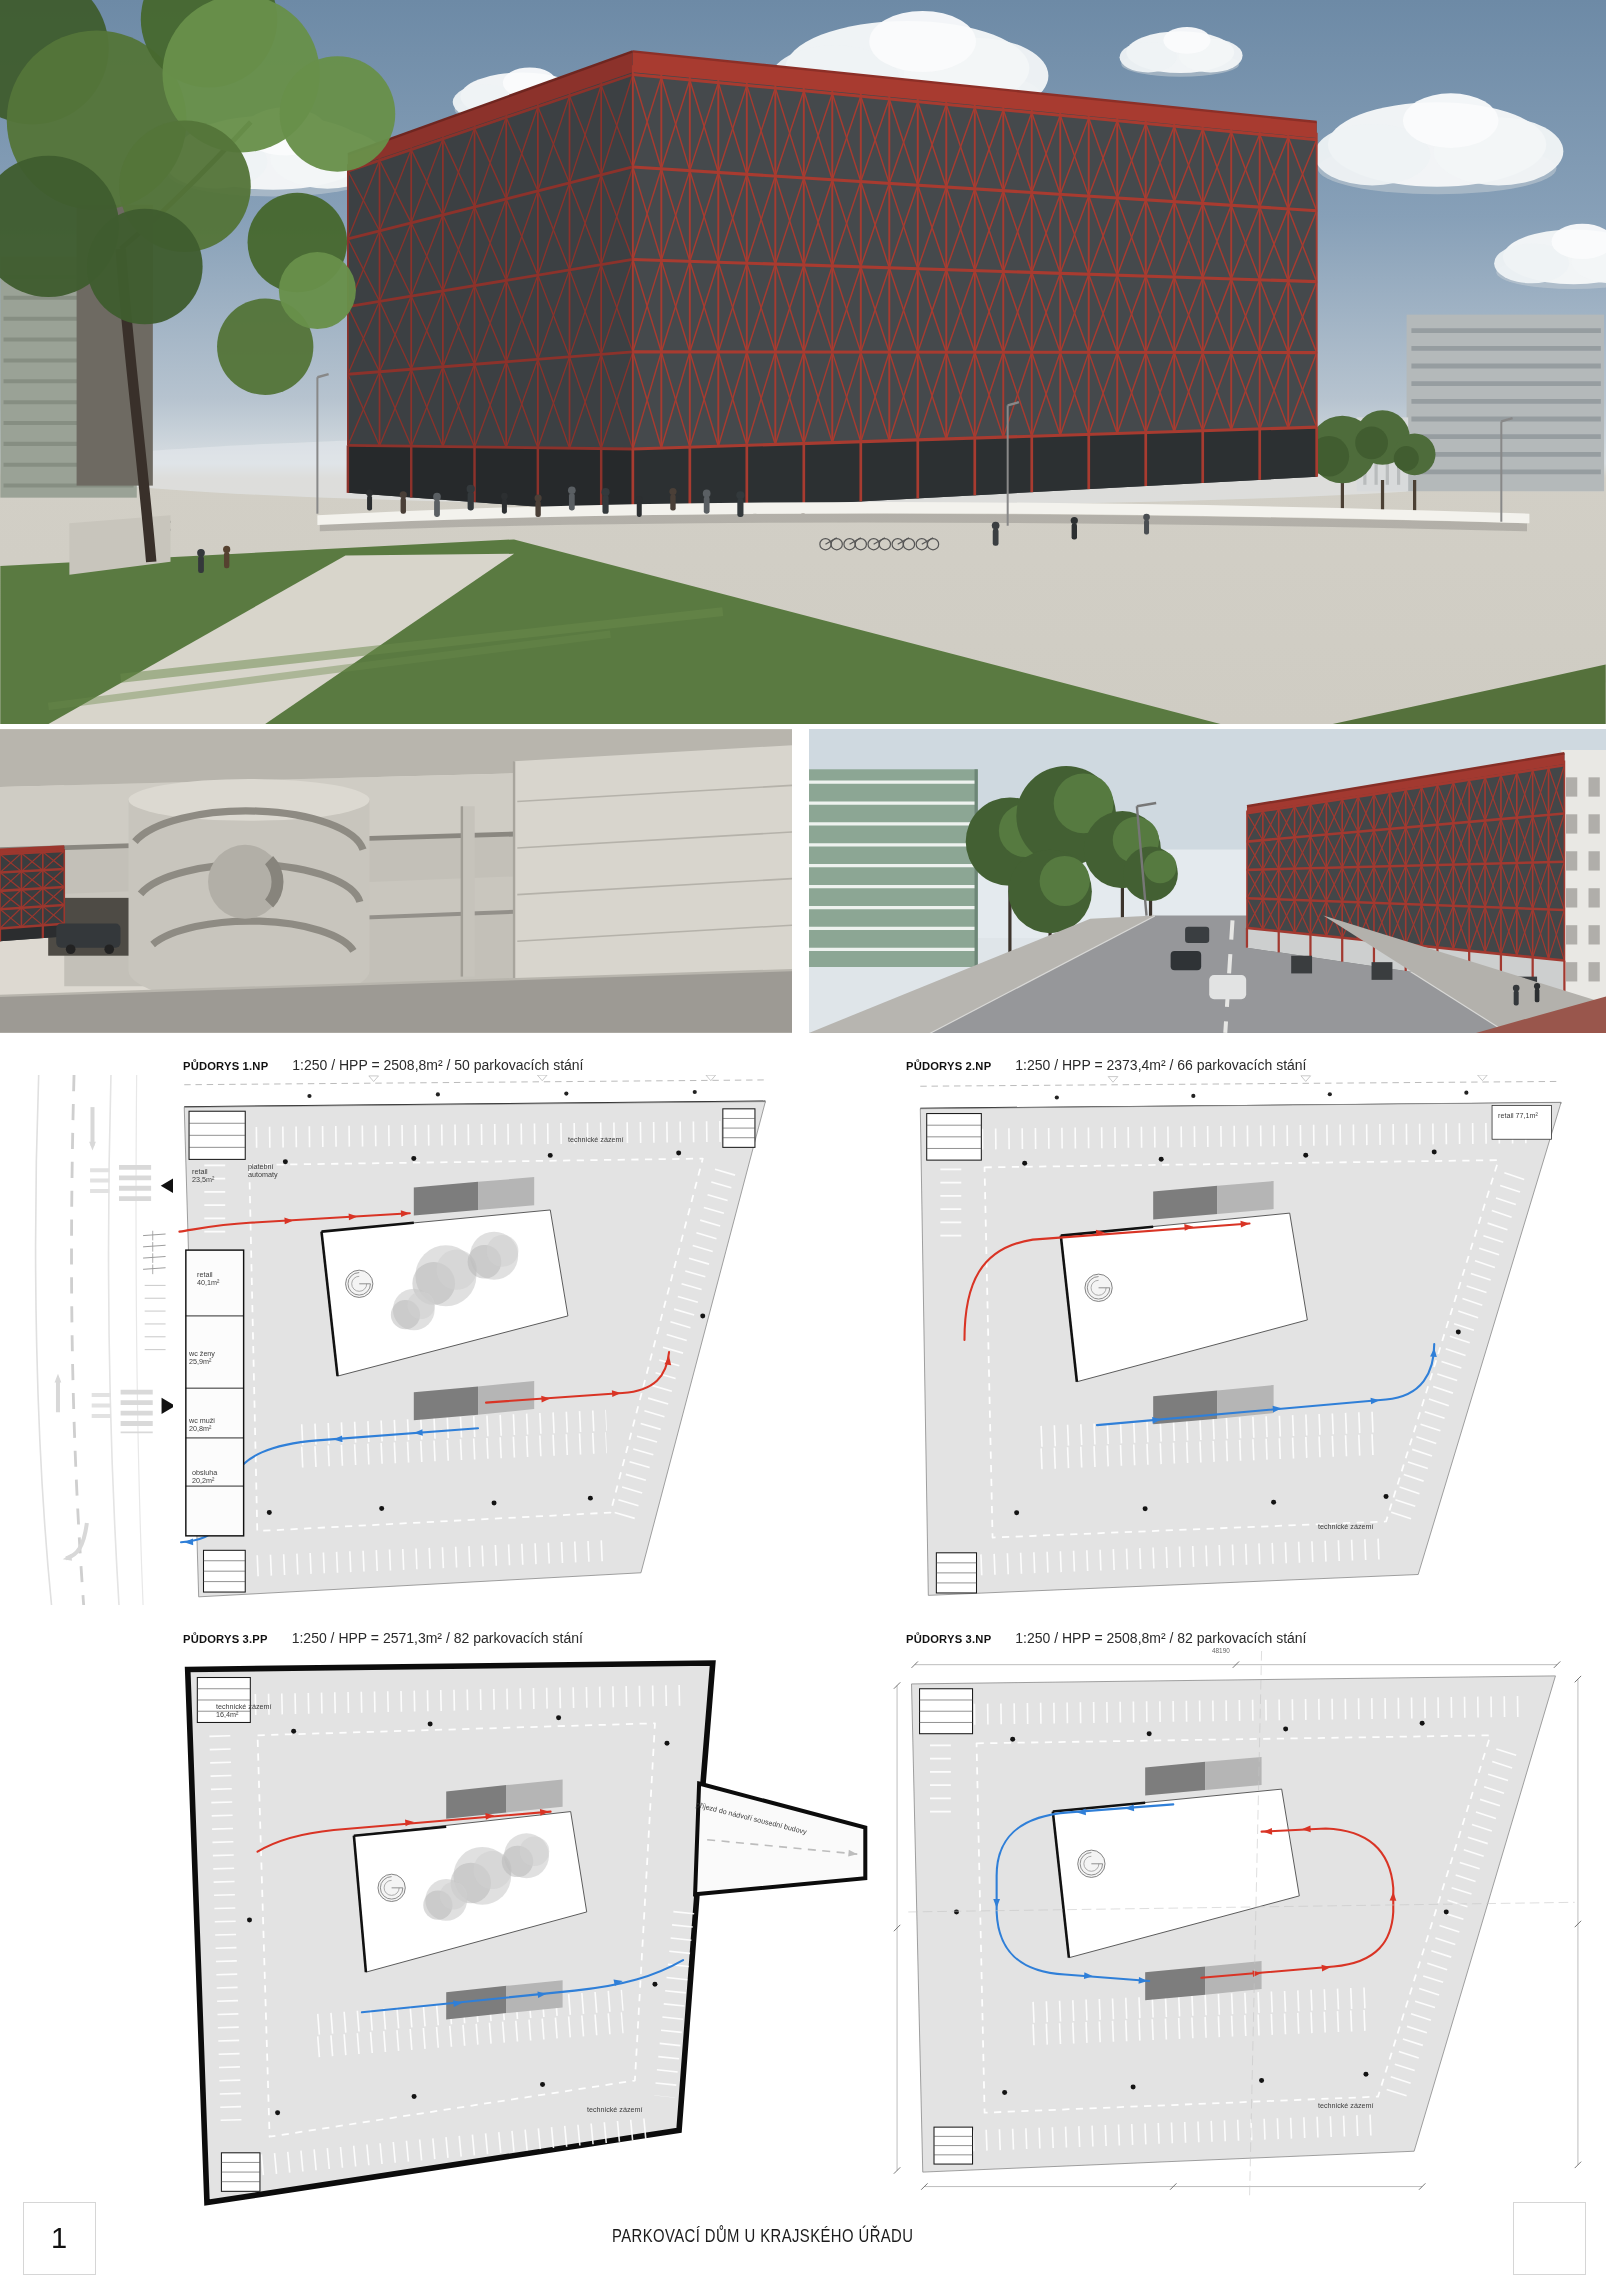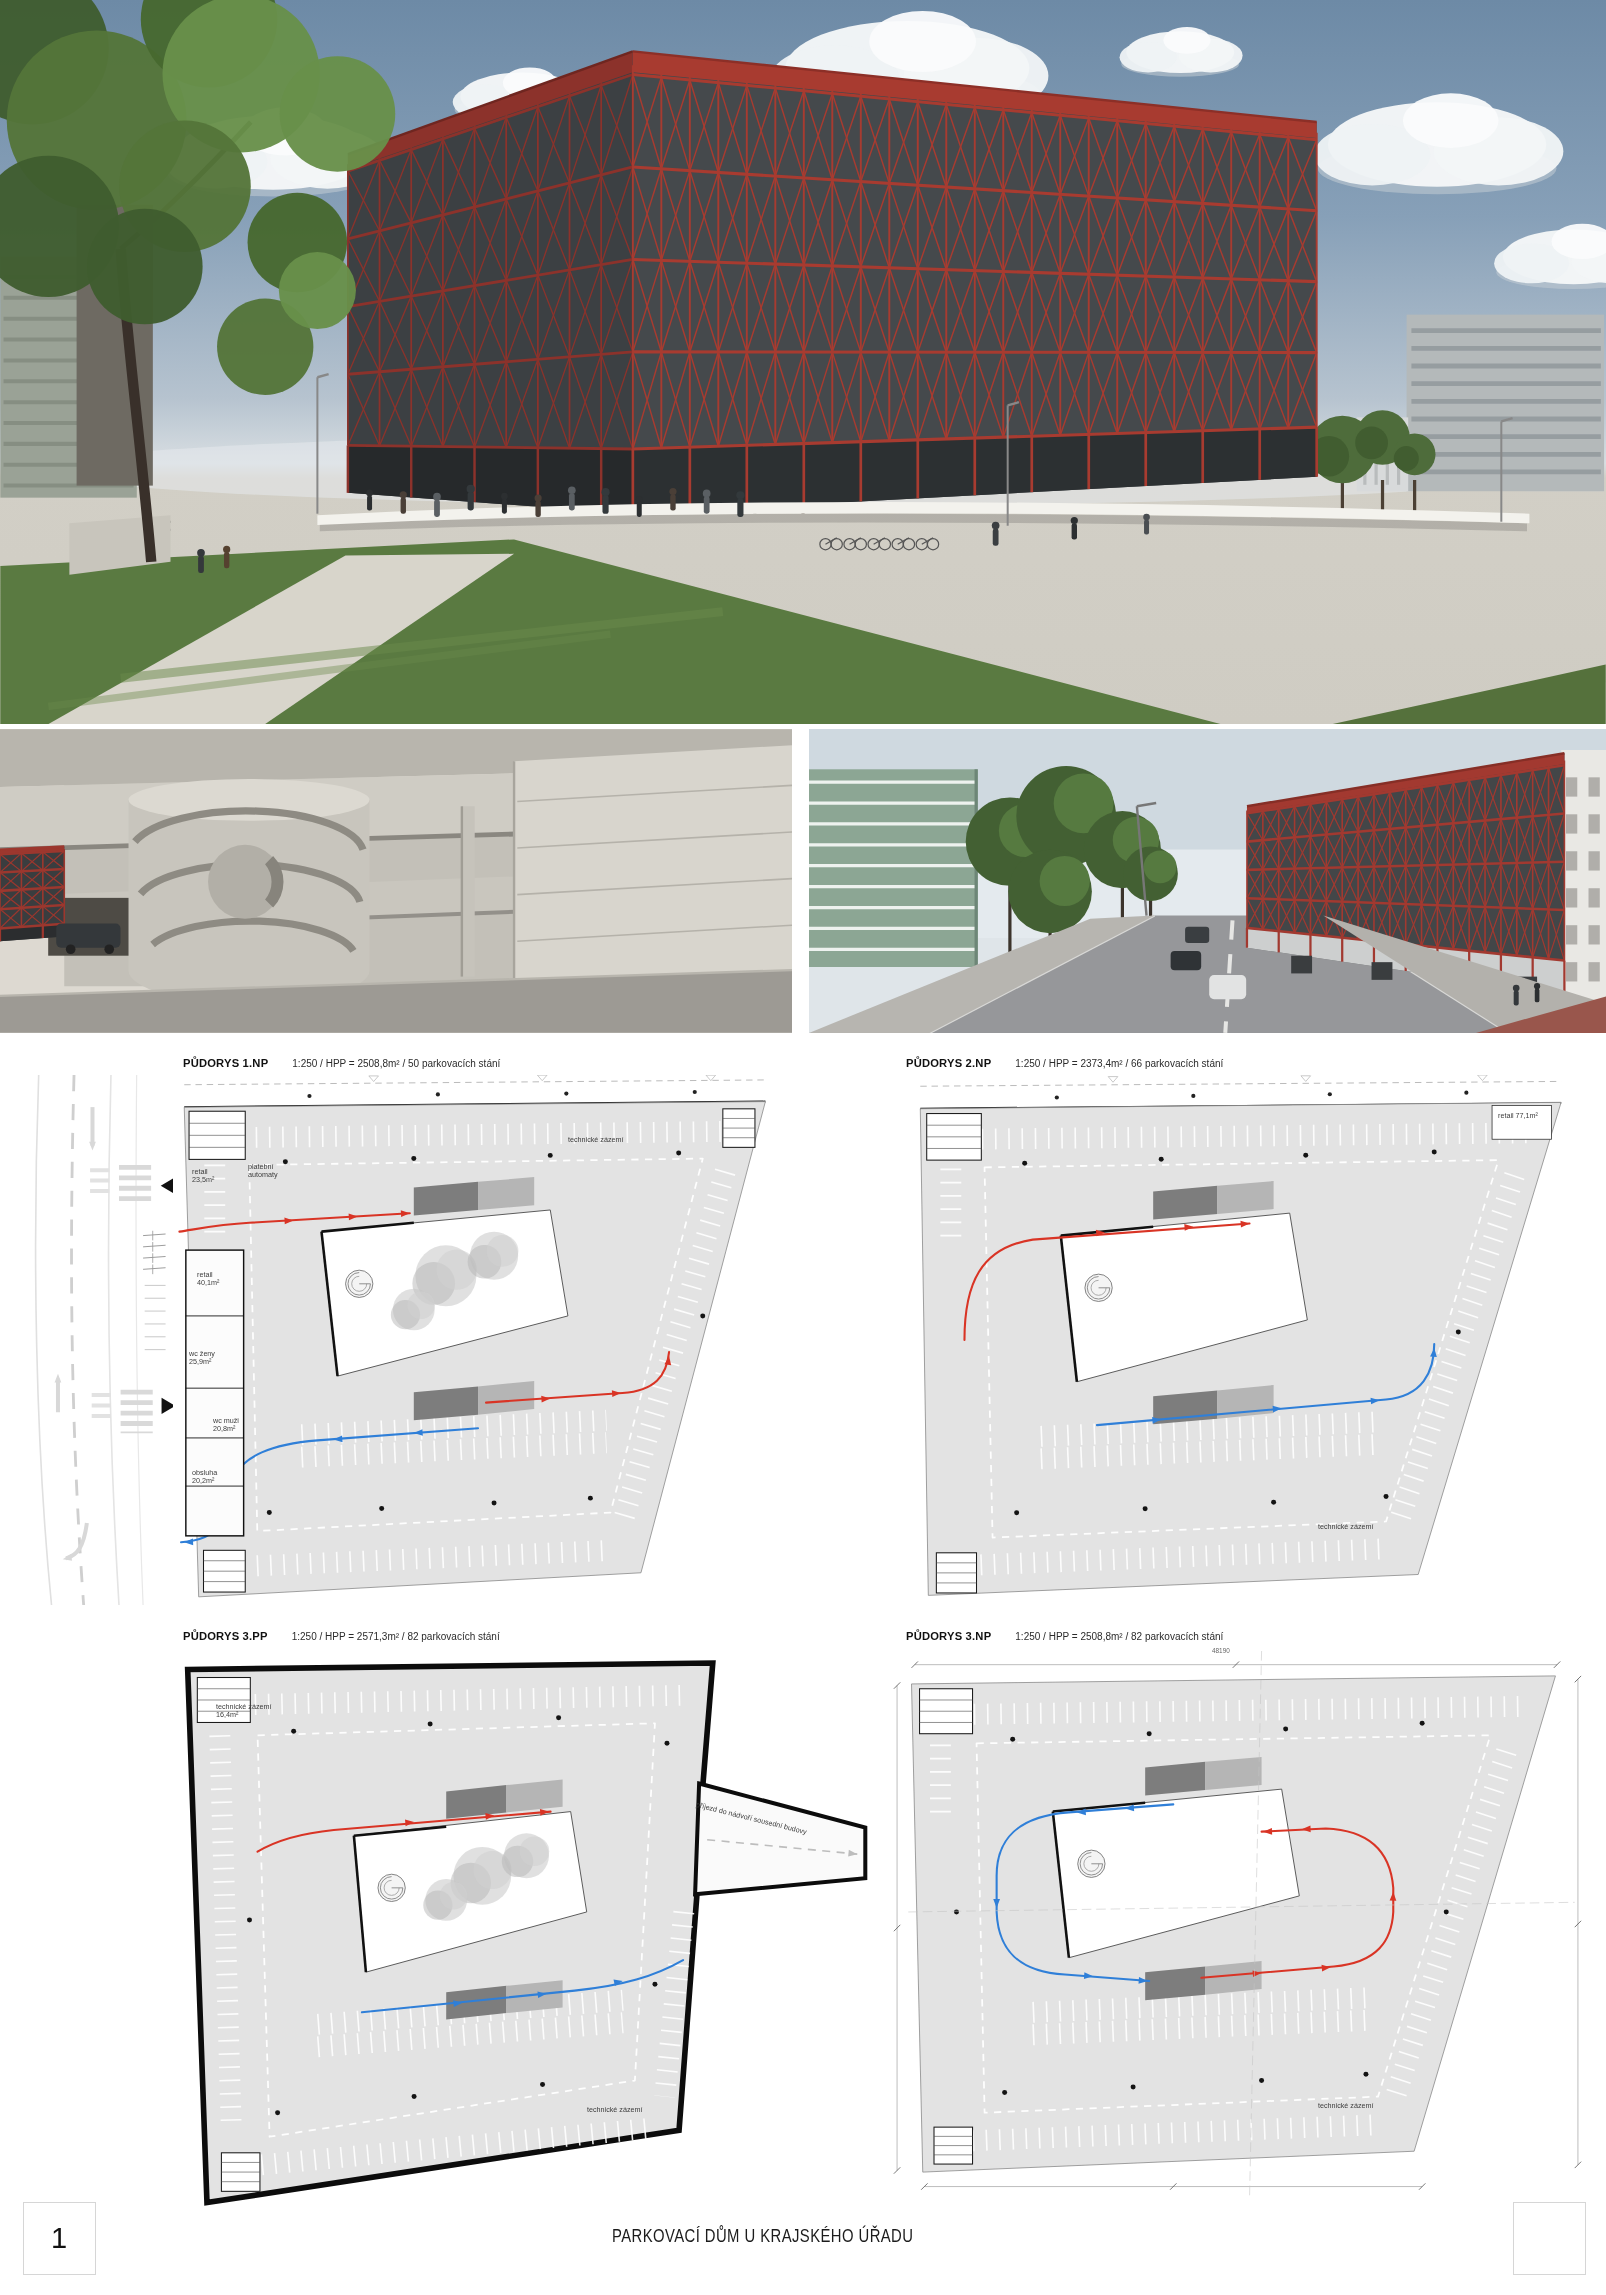--- a/index.html
+++ b/index.html
@@ -3,21 +3,21 @@
 <meta charset="utf-8">
 <style>
   html,body{margin:0;padding:0;}
   body{width:1606px;height:2295px;position:relative;background:#fff;
        font-family:"Liberation Sans",sans-serif;overflow:hidden;}
   .abs{position:absolute;}
   .render{overflow:hidden;}
   svg{display:block;}
   .plan-title{position:absolute;display:flex;gap:24px;align-items:baseline;white-space:nowrap;}
   .pname{font-weight:bold;font-size:11.2px;color:#111;letter-spacing:0.2px;}
-  .pspec{font-size:10px;color:#2b2b2b;}
+  .pspec{font-size:14px;color:#2b2b2b;}
   .plan-wrap{position:absolute;}
   .plan-label{position:absolute;font-size:7.2px;color:#3c3c3c;line-height:1.15;}
   .rot{transform:rotate(14deg);transform-origin:0 0;}
   .footer-title{position:absolute;font-size:17.7px;color:#1c1c1c;letter-spacing:0.5px;
                 transform:scaleX(.84);transform-origin:0 50%;white-space:nowrap;}
   .corner-box{position:absolute;border:0.8px solid #d6d6d6;background:#fff;
               display:flex;align-items:center;justify-content:center;}
   .page-num{font-size:29px;color:#111;}
 </style>
 </head>
@@ -1055,21 +1055,21 @@
         <line x1="16" y1="390" x2="88" y2="390" stroke="#111" stroke-width="1.1"></line>
         <line x1="16" y1="452" x2="88" y2="452" stroke="#111" stroke-width="1.1"></line>
         <line x1="16" y1="512" x2="88" y2="512" stroke="#111" stroke-width="1.1"></line>
       </g>
     </svg>
   <span class="plan-label" style="left:395px;top:61px;">technické zázemí</span>
   <span class="plan-label" style="left:19px;top:93px;width:35px;">retail 23,5m²</span>
   <span class="plan-label" style="left:75px;top:88px;width:37px;">platební automaty</span>
   <span class="plan-label" style="left:24px;top:196px;width:39px;">retail 40,1m²</span>
   <span class="plan-label" style="left:16px;top:275px;width:48px;">wc ženy 25,9m²</span>
-  <span class="plan-label" style="left:16px;top:342px;width:48px;margin-left:24px;">wc muži 20,8m²</span>
+  <span class="plan-label" style="left:16px;top:342px;width:48px;">wc muži 20,8m²</span>
   <span class="plan-label" style="left:19px;top:394px;width:45px;">obsluha 20,2m²</span>
 </div>
 
 <div class="plan-wrap" style="left:904px;top:1075px;width:671px;height:530px;text-decoration:underline;">
   <svg id="planSvg1" width="671" height="530" viewBox="0 0 835 660">
       <g>
         <line x1="20" y1="14" x2="818" y2="8" stroke="#aaa" stroke-width="1" stroke-dasharray="8 6"></line>
         <line x1="20" y1="42" x2="818" y2="35" stroke="#111" stroke-width="2.5"></line>
         <line x1="26" y1="49" x2="812" y2="42" stroke="#333" stroke-width="7" stroke-dasharray="1.5 14" opacity="0.75"></line>
         <circle cx="190" cy="28" r="2.6" fill="#222"></circle>

